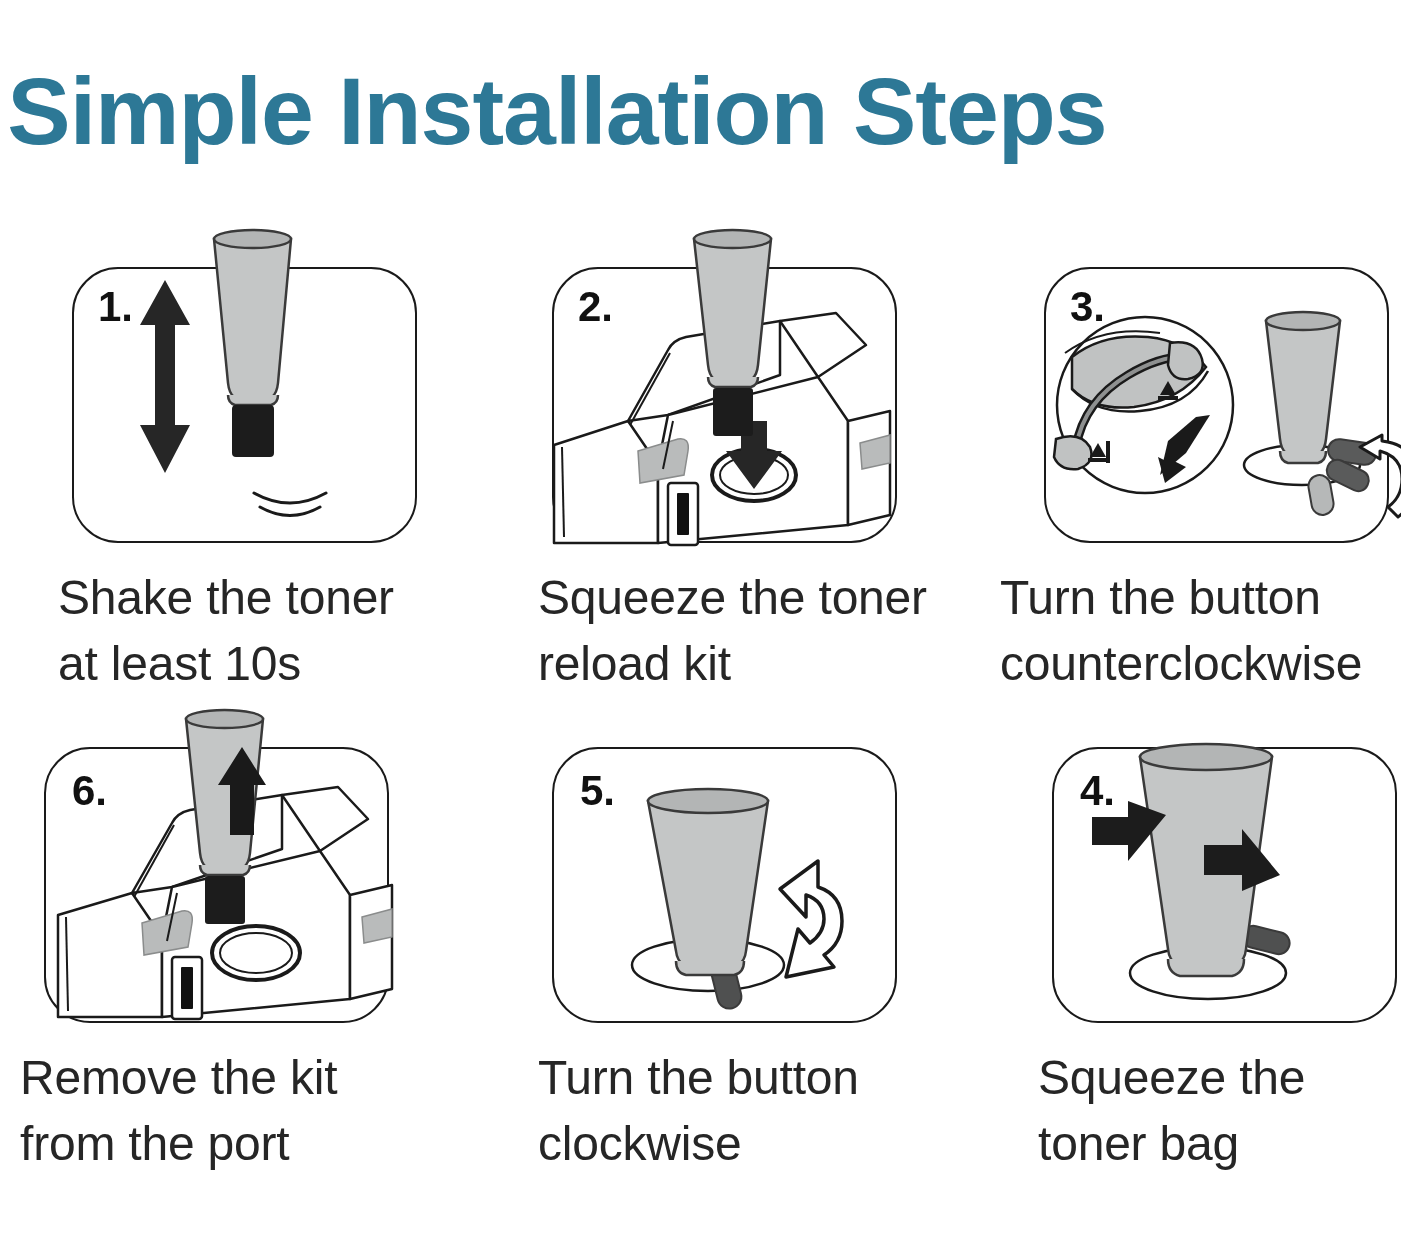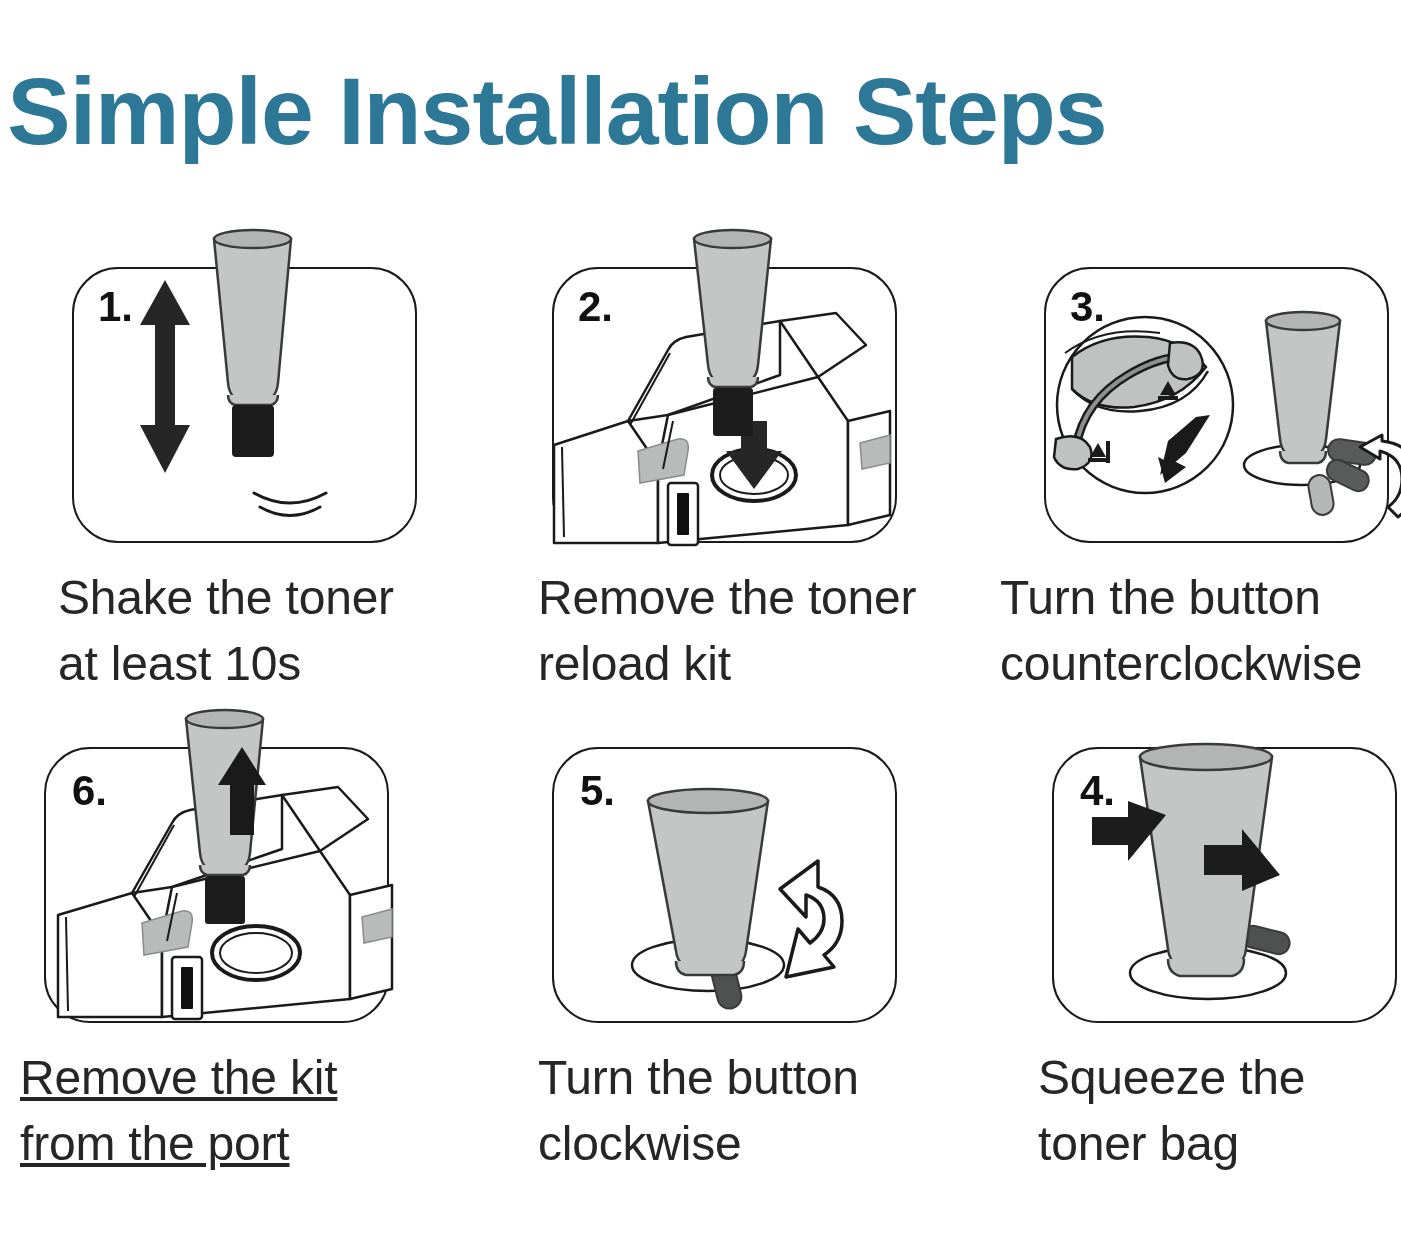--- a/index.html
+++ b/index.html
@@ -107,21 +107,21 @@
       <ellipse cx="236" cy="250" rx="34" ry="19" fill="#ffffff" stroke="#1a1a1a" stroke-width="2"></ellipse>
 
       <polygon points="236,264 208,226 223,226 223,196 249,196 249,226 264,226" fill="#262626"></polygon>
 
       <path d="M176 14 L253 14 L240 140 Q239 150 234 154 L196 154 Q191 150 190 140 Z" fill="#c4c6c6" stroke="#3a3a3a" stroke-width="2.5"></path>
       <ellipse cx="214.5" cy="14" rx="38.5" ry="9" fill="#b3b5b5" stroke="#3a3a3a" stroke-width="2.5"></ellipse>
       <path d="M190 152 Q190 160 197 162 L233 162 Q240 160 240 152" fill="#c4c6c6" stroke="#3a3a3a" stroke-width="2.5"></path>
       <rect x="195" y="163" width="40" height="48" rx="3" fill="#1c1c1c"></rect>
     </svg>
     <div class="num" style="left:60px;top:58px;">2.</div>
-    <div class="caption" style="left:20px;top:340px;width:400px;">Remove the toner
+    <div class="caption" style="left:20px;top:340px;width:400px;">Squeeze the toner
 reload kit</div>
   </div>
 
   <div class="cell" style="left:1010px;top:0px;width:430px;height:480px;">
     <div class="panel" style="left:34px;top:42px;width:345px;height:276px;"></div>
     <svg class="art" width="430" height="350" viewBox="0 0 430 350">
 
       <g>
         <circle cx="135" cy="180" r="88" fill="#ffffff" stroke="#1a1a1a" stroke-width="2.5"></circle>
         <path d="M62 132 Q92 108 138 112 Q176 116 196 142 Q170 176 124 182 Q84 186 62 164 Z" fill="#c0c2c2" stroke="#1a1a1a" stroke-width="2.5"></path>
@@ -189,21 +189,21 @@
       <ellipse cx="246" cy="248" rx="36" ry="20" fill="#ffffff" stroke="#1a1a1a" stroke-width="2"></ellipse>
 
       <path d="M176 14 L253 14 L240 148 Q239 158 234 162 L196 162 Q191 158 190 148 Z" fill="#c4c6c6" stroke="#3a3a3a" stroke-width="2.5"></path>
       <ellipse cx="214.5" cy="14" rx="38.5" ry="9" fill="#b3b5b5" stroke="#3a3a3a" stroke-width="2.5"></ellipse>
       <path d="M190 160 Q190 168 197 170 L233 170 Q240 168 240 160" fill="#c4c6c6" stroke="#3a3a3a" stroke-width="2.5"></path>
       <rect x="195" y="171" width="40" height="48" rx="3" fill="#1c1c1c"></rect>
 
       <polygon points="232,42 256,80 244,80 244,130 220,130 220,80 208,80" fill="#1a1a1a"></polygon>
     </svg>
     <div class="num" style="left:62px;top:62px;">6.</div>
-    <div class="caption" style="left:10px;top:340px;width:420px;text-decoration:underline;">Remove the kit
+    <div class="caption" style="left:10px;top:340px;width:420px;">Remove the kit
 from the port</div>
   </div>
 
   <div class="cell" style="left:518px;top:480px;width:430px;height:500px;">
     <div class="panel" style="left:34px;top:42px;width:345px;height:276px;"></div>
     <svg class="art" width="430" height="350" viewBox="0 0 430 350">
 
       <ellipse cx="190" cy="260" rx="76" ry="26" fill="#ffffff" stroke="#1a1a1a" stroke-width="2.5"></ellipse>
 
       <rect x="196" y="252" width="24" height="52" rx="12" fill="#4f5050" stroke="#3a3a3a" stroke-width="2" transform="rotate(-14 208 278)"></rect>

